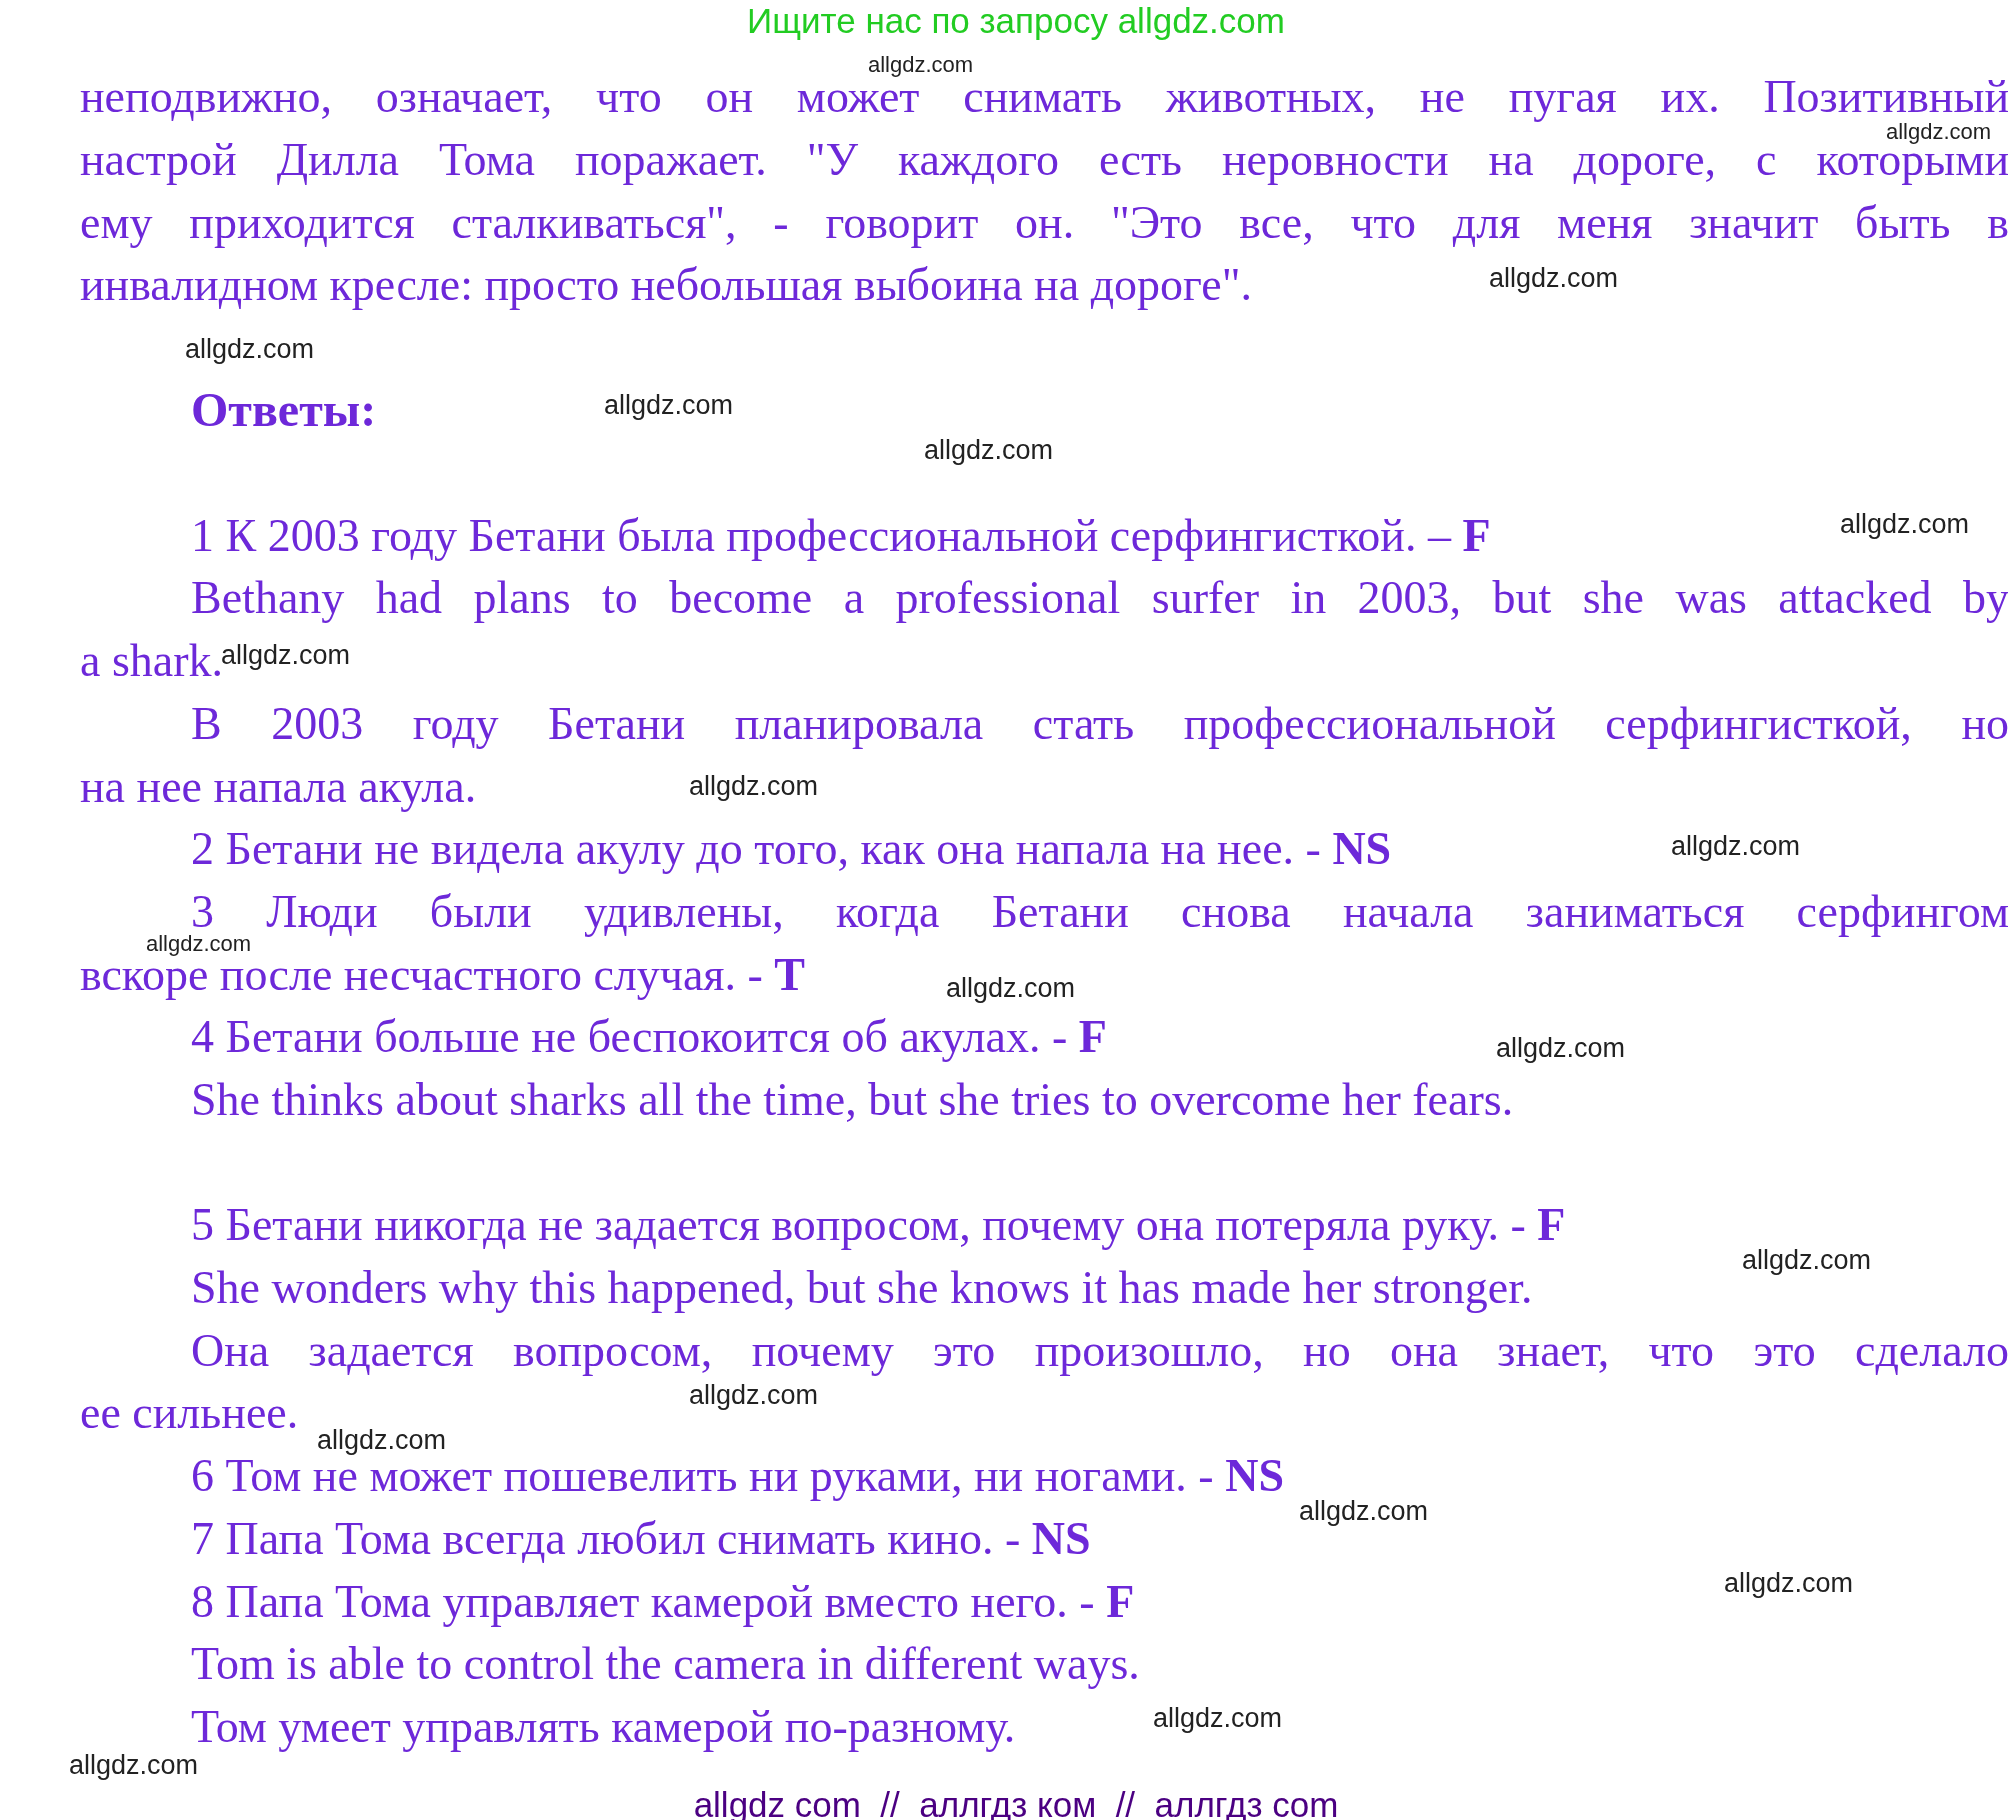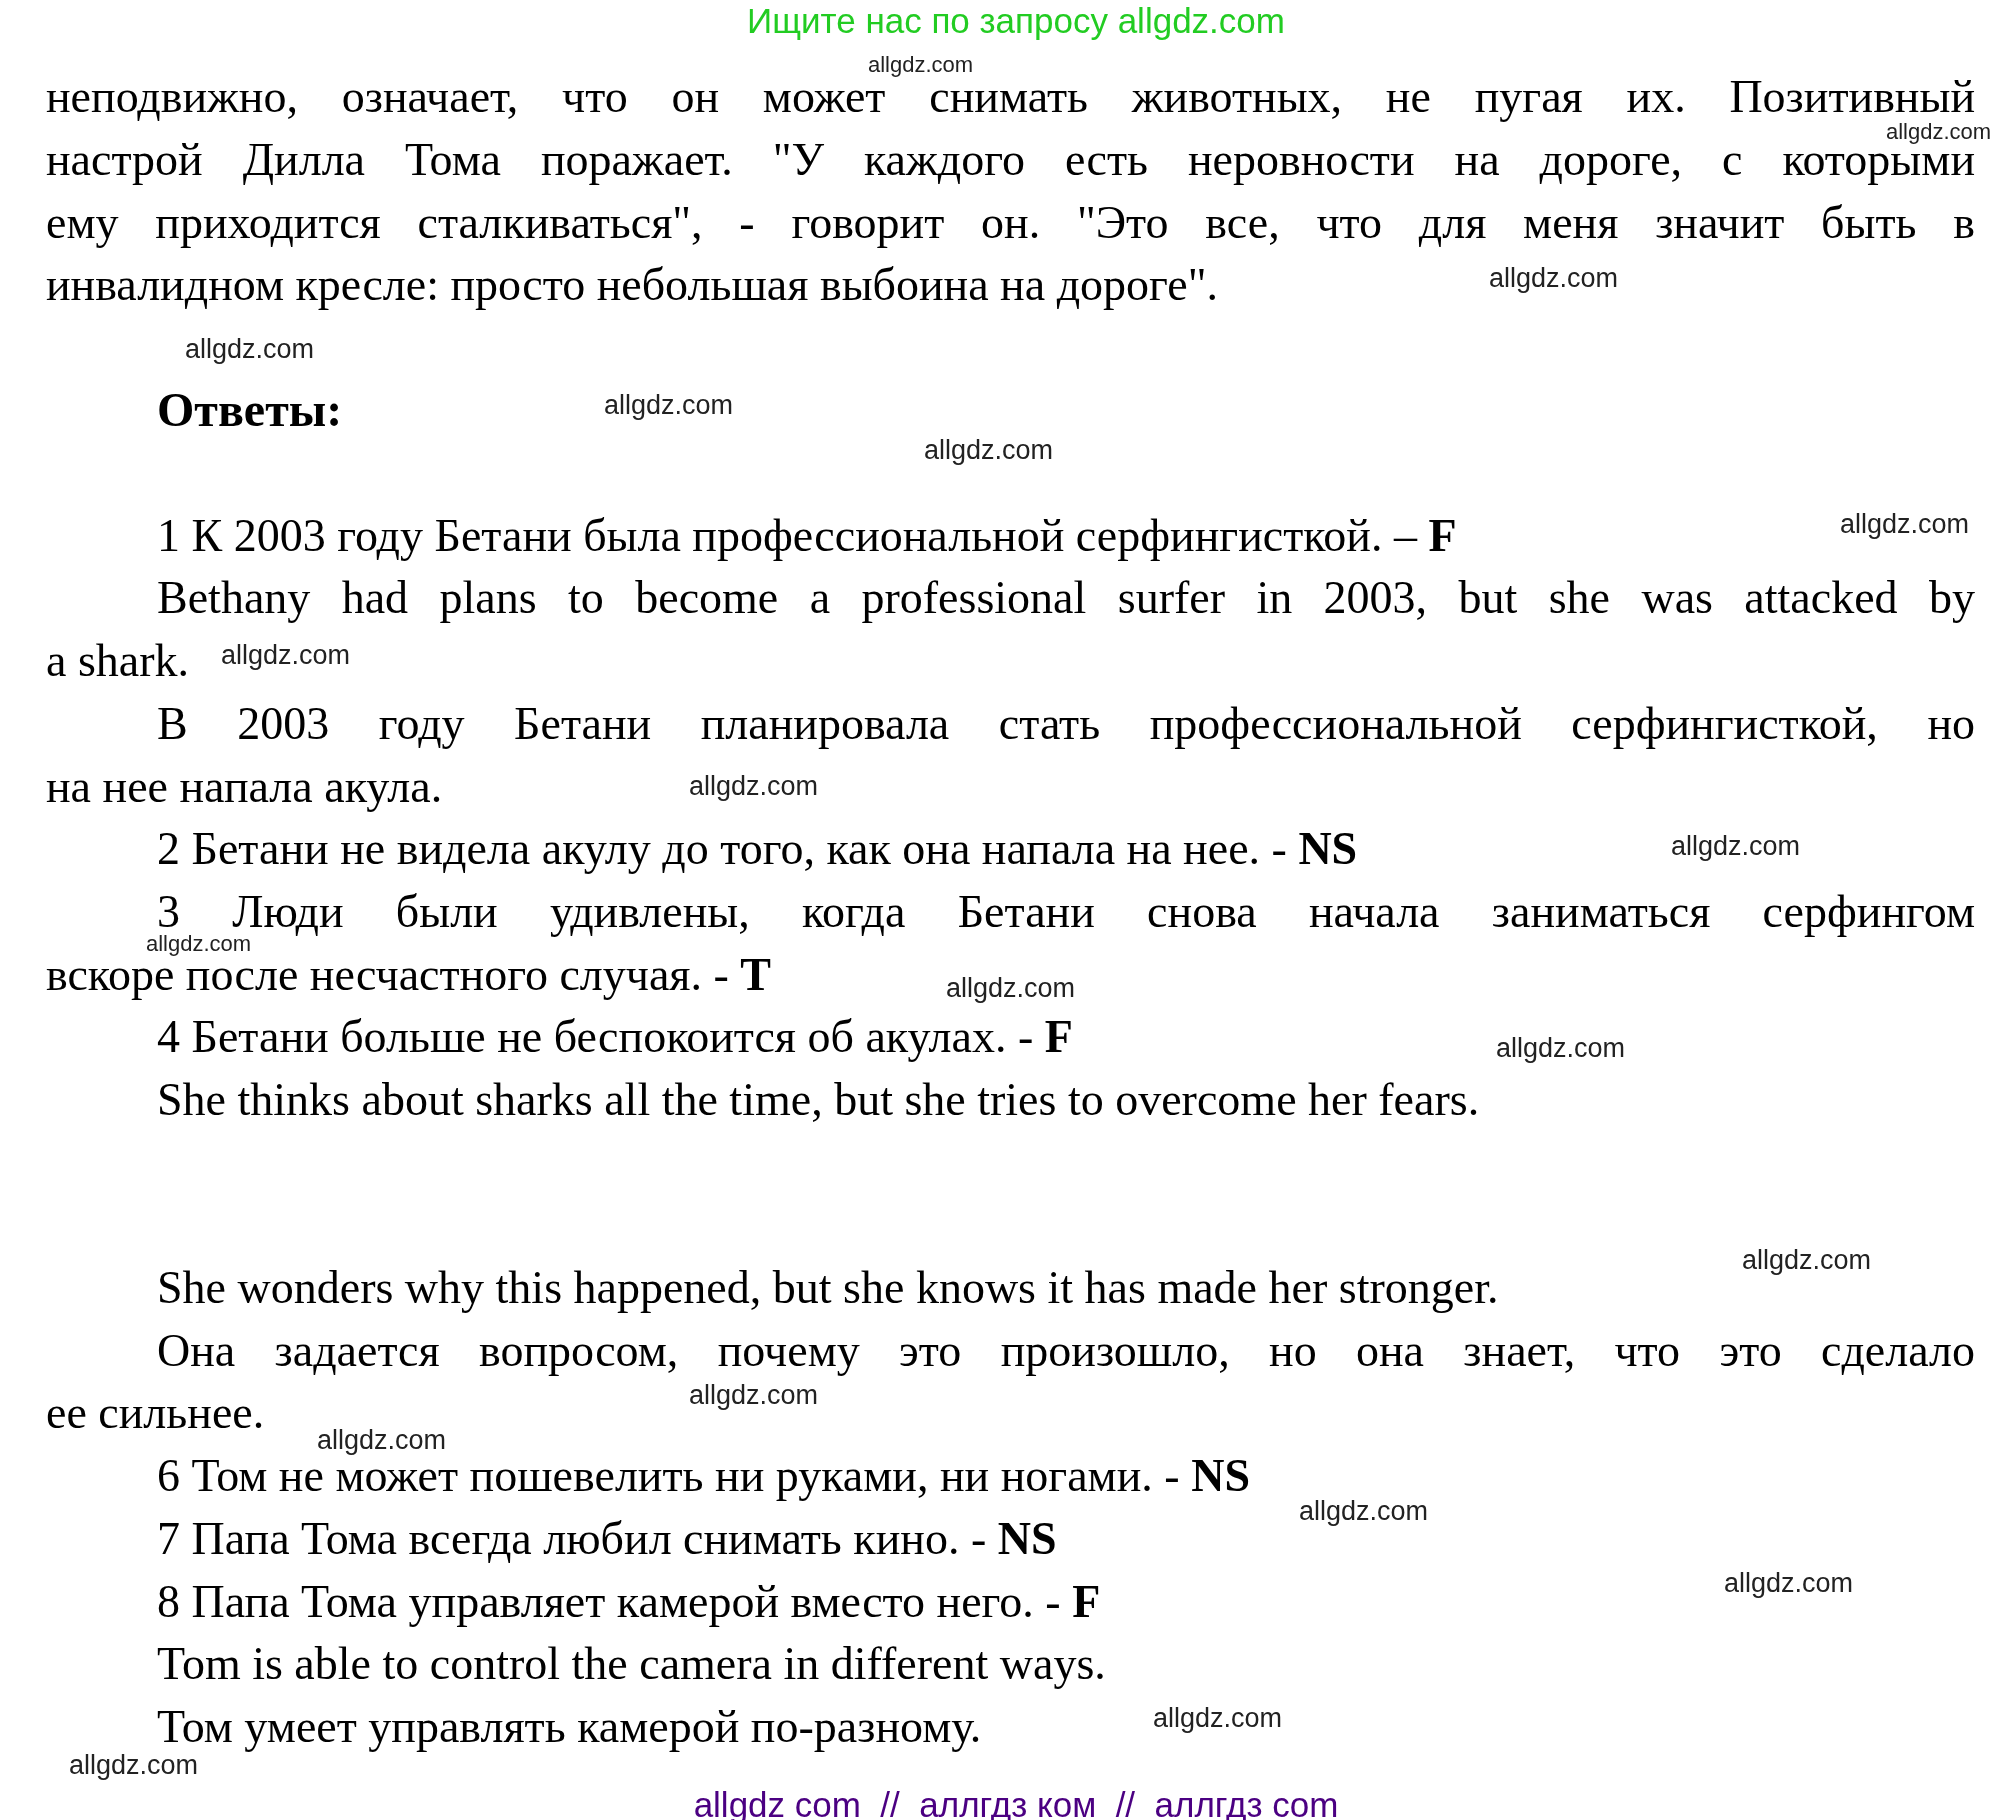--- a/index.html
+++ b/index.html
@@ -10,21 +10,21 @@
     text-align: center; font-family: "Liberation Sans", sans-serif;
     font-size: 35px; line-height: 42px; color: #22cc22;
   }
   .footer-ad {
     position: absolute; left: 0; top: 1790px; width: 2008px; height: 29.5px;
     text-align: center; font-family: "Liberation Sans", sans-serif;
     font-size: 35px; line-height: 29.5px; color: #4b0082; white-space: pre;
   }
   .line {
     position: absolute; font-family: "Liberation Serif", serif;
-    font-size: 46px; line-height: 55px; color: #000000; white-space: nowrap;
+    font-size: 46px; line-height: 55px; color: #6d28d9; white-space: nowrap; margin-left: 34px;
   }
   .justify { left: 34px; width: 1929px; text-align: justify; text-align-last: justify; }
   .indent { left: 145px; }
   .full { left: 34px; }
   .bold { font-weight: bold; }
   .heading { font-weight: bold; font-size: 48px; text-align: right; }
   .wm {
     position: absolute; font-family: "Liberation Sans", sans-serif;
     font-size: 27px; line-height: 28px; color: #222; white-space: nowrap;
   }
@@ -63,20 +63,24 @@
     <span>вскоре после несчастного случая. -</span>
     <span class="bold">T</span>
   </div>
 
   <div class="line indent" style="top:1009px">
     <span>4 Бетани больше не беспокоится об акулах. -</span>
     <span class="bold">F</span>
   </div>
   <div class="line indent" style="top:1072px">She thinks about sharks all the time, but she tries to overcome her fears.</div>
 
+  <div class="line indent" style="top:1197px">
+    <span>5 Бетани никогда не задается вопросом, почему она потеряла руку. -</span>
+    <span class="bold">F</span>
+  </div>
   <div class="line justify" style="top:1323px; left:145px; width:1818px">Она задается вопросом, почему это произошло, но она знает, что это сделало</div>
   <div class="line indent" style="top:1260px">She wonders why this happened, but she knows it has made her stronger.</div>
   <div class="line full" style="top:1385px">ее сильнее.</div>
 
   <div class="line indent" style="top:1448px">
     <span>6 Том не может пошевелить ни руками, ни ногами. -</span>
     <span class="bold">NS</span>
   </div>
 
   <div class="line indent" style="top:1511px">

